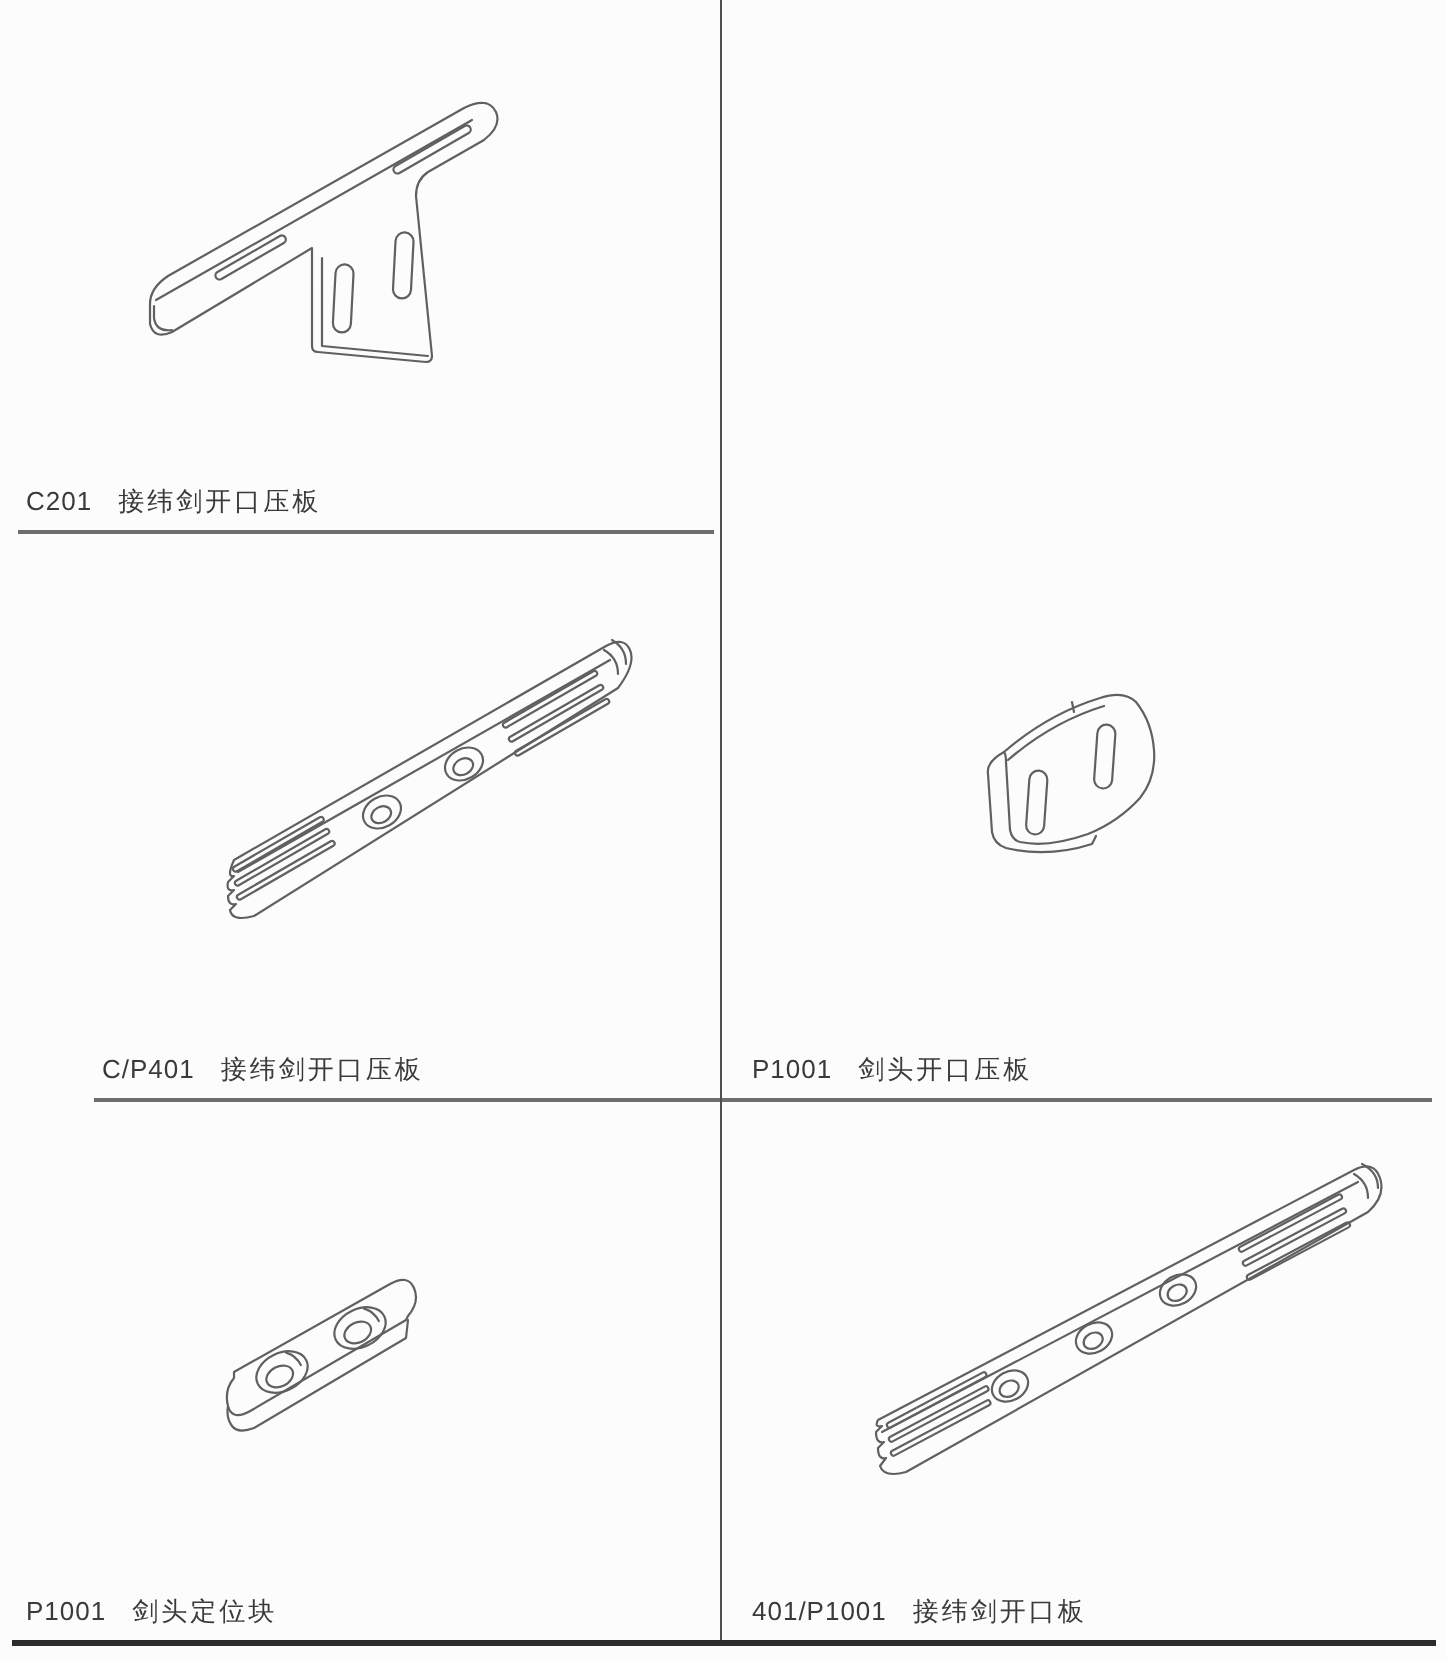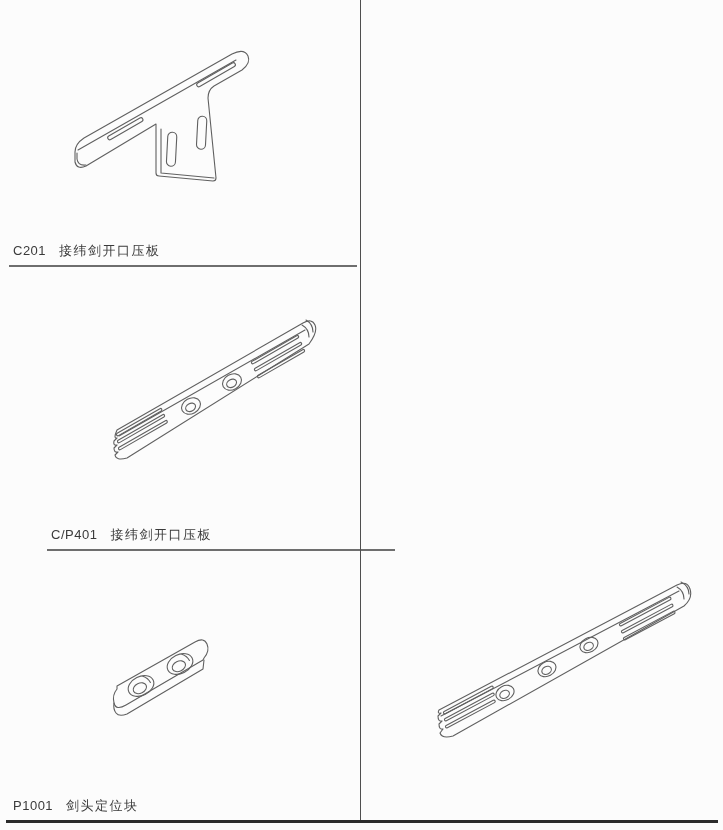--- a/index.html
+++ b/index.html
@@ -92,20 +92,37 @@
             <ellipse cx="-1" cy="1" rx="5.2" ry="3.9"></ellipse>
         </g>
       </svg>
     </div>
     <div class="label">
       <span class="code">C/P401</span><span class="cname">接纬剑开口压板</span>
     </div>
     <div class="rule"></div>
   </div>
 
+  <div class="cell col-right" style="left:361px;top:267px;width:362px;height:284px;">
+    <div class="figure" style="left:119px;top:69px;">
+      <svg width="130" height="110" viewBox="0 0 130 110">
+        <path d="M22 40 Q44 21 70 13 Q82 9 88 15 Q96 25 97 39 Q98 53 90 63
+                 Q79 75 64 81 Q44 88 30 85 Q26 84 25 79 L23 45 Q23 41 22 40 Z"></path>
+        <path d="M22 40 Q13 45 14 51 L16 80 Q17 86 23 88 Q44 93 66 86 L68 82"></path>
+        <path d="M24 44 Q46 25 72 17"></path>
+        <path d="M56 15 L57 20"></path>
+        <rect width="9" height="32" rx="4.5" transform="translate(35 49) rotate(4)"></rect>
+        <rect width="9" height="32" rx="4.5" transform="translate(69 26) rotate(4)"></rect>
+      </svg>
+    </div>
+    <div class="label">
+      <span class="code">P1001</span><span class="cname">剑头开口压板</span>
+    </div>
+    <div class="rule"></div>
+  </div>
 
   <div class="cell col-left row-bottom" style="left:0;top:551px;width:361px;height:273px;">
     <div class="figure" style="left:103px;top:79px;">
       <svg width="125" height="95" viewBox="0 0 125 95">
         <path d="M14 56 L92 12 Q101 7 104 14 Q107 21 101 28 L100 30 L23 75
                  Q13 81 11 73 Q9 65 14 59 Z"></path>
         <path d="M11 73 Q10 79 13 83 Q16 87 24 84 L100 39 L101 30"></path>
         <g transform="translate(38 56) rotate(-26)">
           <ellipse rx="13.5" ry="9.5"></ellipse>
             <ellipse cx="-2" cy="1.5" rx="7" ry="5"></ellipse>
@@ -146,18 +163,21 @@
         <g transform="translate(134 93) rotate(-28)">
           <ellipse rx="9.5" ry="7.2"></ellipse>
             <ellipse cx="-1" cy="1" rx="5" ry="3.8"></ellipse>
         </g>
         <g transform="translate(176 69) rotate(-28)">
           <ellipse rx="9.5" ry="7.2"></ellipse>
             <ellipse cx="-1" cy="1" rx="5" ry="3.8"></ellipse>
         </g>
       </svg>
     </div>
+    <div class="label">
+      <span class="code">401/P1001</span><span class="cname">接纬剑开口板</span>
+    </div>
 
   </div>
 
   <div class="divider"></div>
   <div class="bottom-rule"></div>
 </div>
 
 </body></html>

